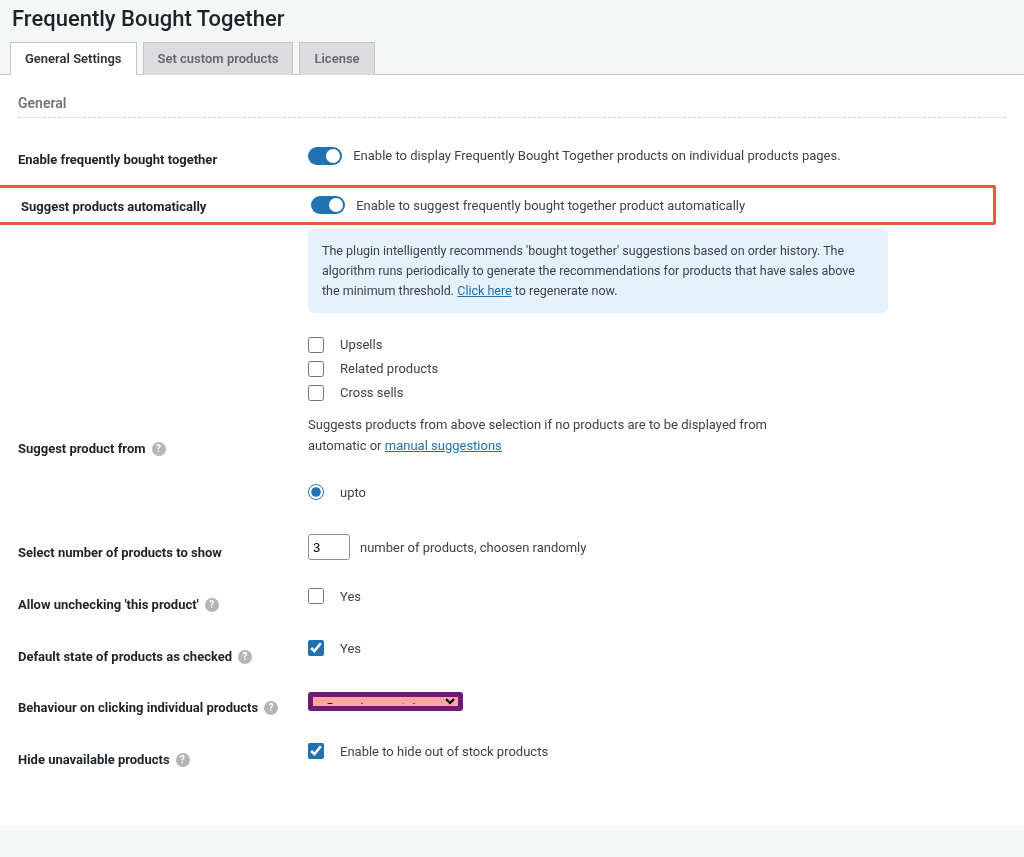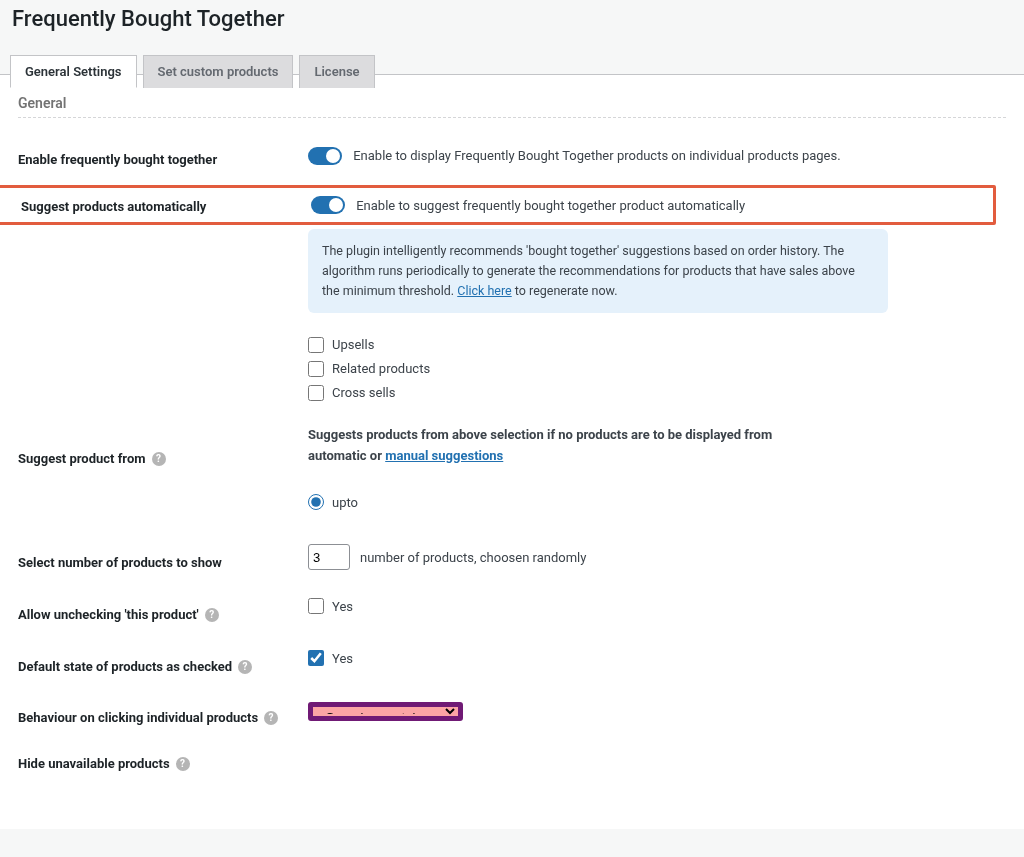--- a/index.html
+++ b/index.html
@@ -34,21 +34,21 @@
   .tab {
     padding: 8px 14px;
     font-size: 13px;
     font-weight: 600;
     color: #646970;
     background: #dcdcde;
     border: 1px solid #c3c4c7;
     border-bottom: none;
     cursor: pointer;
     position: relative;
-    top: 14px;
+    top: 1px;
   }
   .tab.active {
     background: #ffffff;
     color: #2c3338;
     border-bottom: 1px solid #fff;
   }
   .panel {
     background: #ffffff;
     padding: 14px 18px 40px 18px;
     border-top: none;
@@ -146,36 +146,35 @@
     max-width: 580px;
     margin-top: 4px;
     margin-bottom: 14px;
     margin-left: 290px;
   }
   .callout a { color: #2271b1; text-decoration: underline; }
   
   .check-line, .radio-line {
     display: flex;
     align-items: center;
-    gap: 8px;
+    gap: 16px;
     margin-bottom: 8px;
   }
   input[type="checkbox"], input[type="radio"] {
     width: 16px;
     height: 16px;
     margin: 0;
     accent-color: #2271b1;
     cursor: pointer;
   }
   .sub-note {
-    margin-top: 24px;
+    margin-top: 14px;
     max-width: 500px;
     color: #3c434a;
     line-height: 1.6;
-    font-weight: bold;
   }
   .sub-note a { color: #2271b1; text-decoration: underline; }
   
   .num-wrap {
     margin-top: 34px;
     display: flex;
     align-items: center;
     gap: 10px;
   }
   input[type="number"] {
@@ -312,16 +311,22 @@
           <option>Open in new tab</option>
         </select>
       </div>
     </div>
 
     <div class="form-row">
       <div class="form-label">
         <span>Hide unavailable products</span>
         <span class="help-icon">?</span>
       </div>
+      <div class="form-field">
+        <div class="check-line">
+          <input type="checkbox" checked="" style="">
+          <span>Enable to hide out of stock products</span>
+        </div>
+      </div>
     </div>
 
   </div>
 </div>
 
 </body></html>

